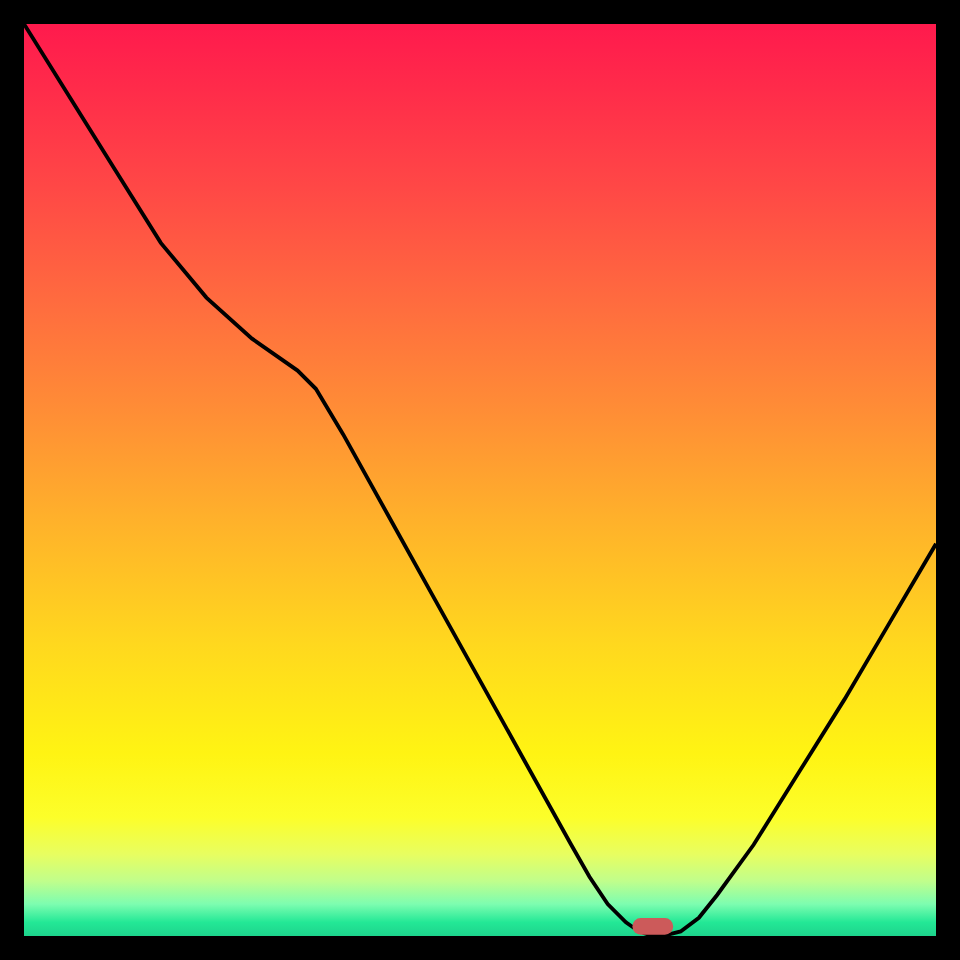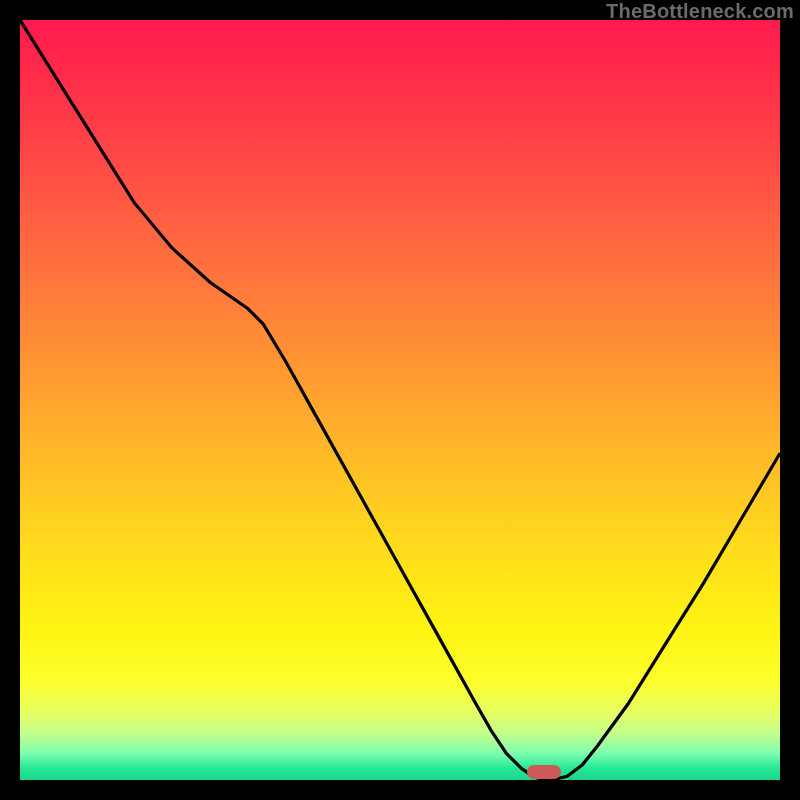--- a/index.html
+++ b/index.html
@@ -71,21 +71,20 @@
     font-size: 20px;
     font-weight: bold;
     color: #6b6b6b;
     letter-spacing: 0.2px;
   }
 </style>
 </head>
 <body>
 
 <div class="frame">
-  <div class="watermark">TheBottleneck.com</div>
 
   <div class="plot">
     <div class="gradient"></div>
 
     <svg class="curve" viewBox="0 0 760 760" preserveAspectRatio="none">
       <path d="M0.00 0.00 L38.00 60.80 L76.00 121.60 L114.00 182.40 L152.00 228.00 L190.00 262.20 L228.00 288.80 L243.20 304.00 L266.00 342.00 L304.00 410.40 L342.00 478.80 L380.00 547.20 L418.00 615.60 L456.00 684.00 L471.20 710.60 L486.40 733.40 L501.60 748.60 L509.20 753.92 L516.80 757.72 L524.40 760.00 L532.00 760.00 L547.20 756.20 L562.40 744.80 L577.60 725.80 L608.00 684.00 L646.00 623.20 L684.00 562.40 L722.00 497.80 L760.00 433.20" fill="none" stroke="#000" stroke-width="3.2"></path>
     </svg>
 
     <div class="marker" style="left: 507.4px; top: 744.92px;"></div>
   </div>

